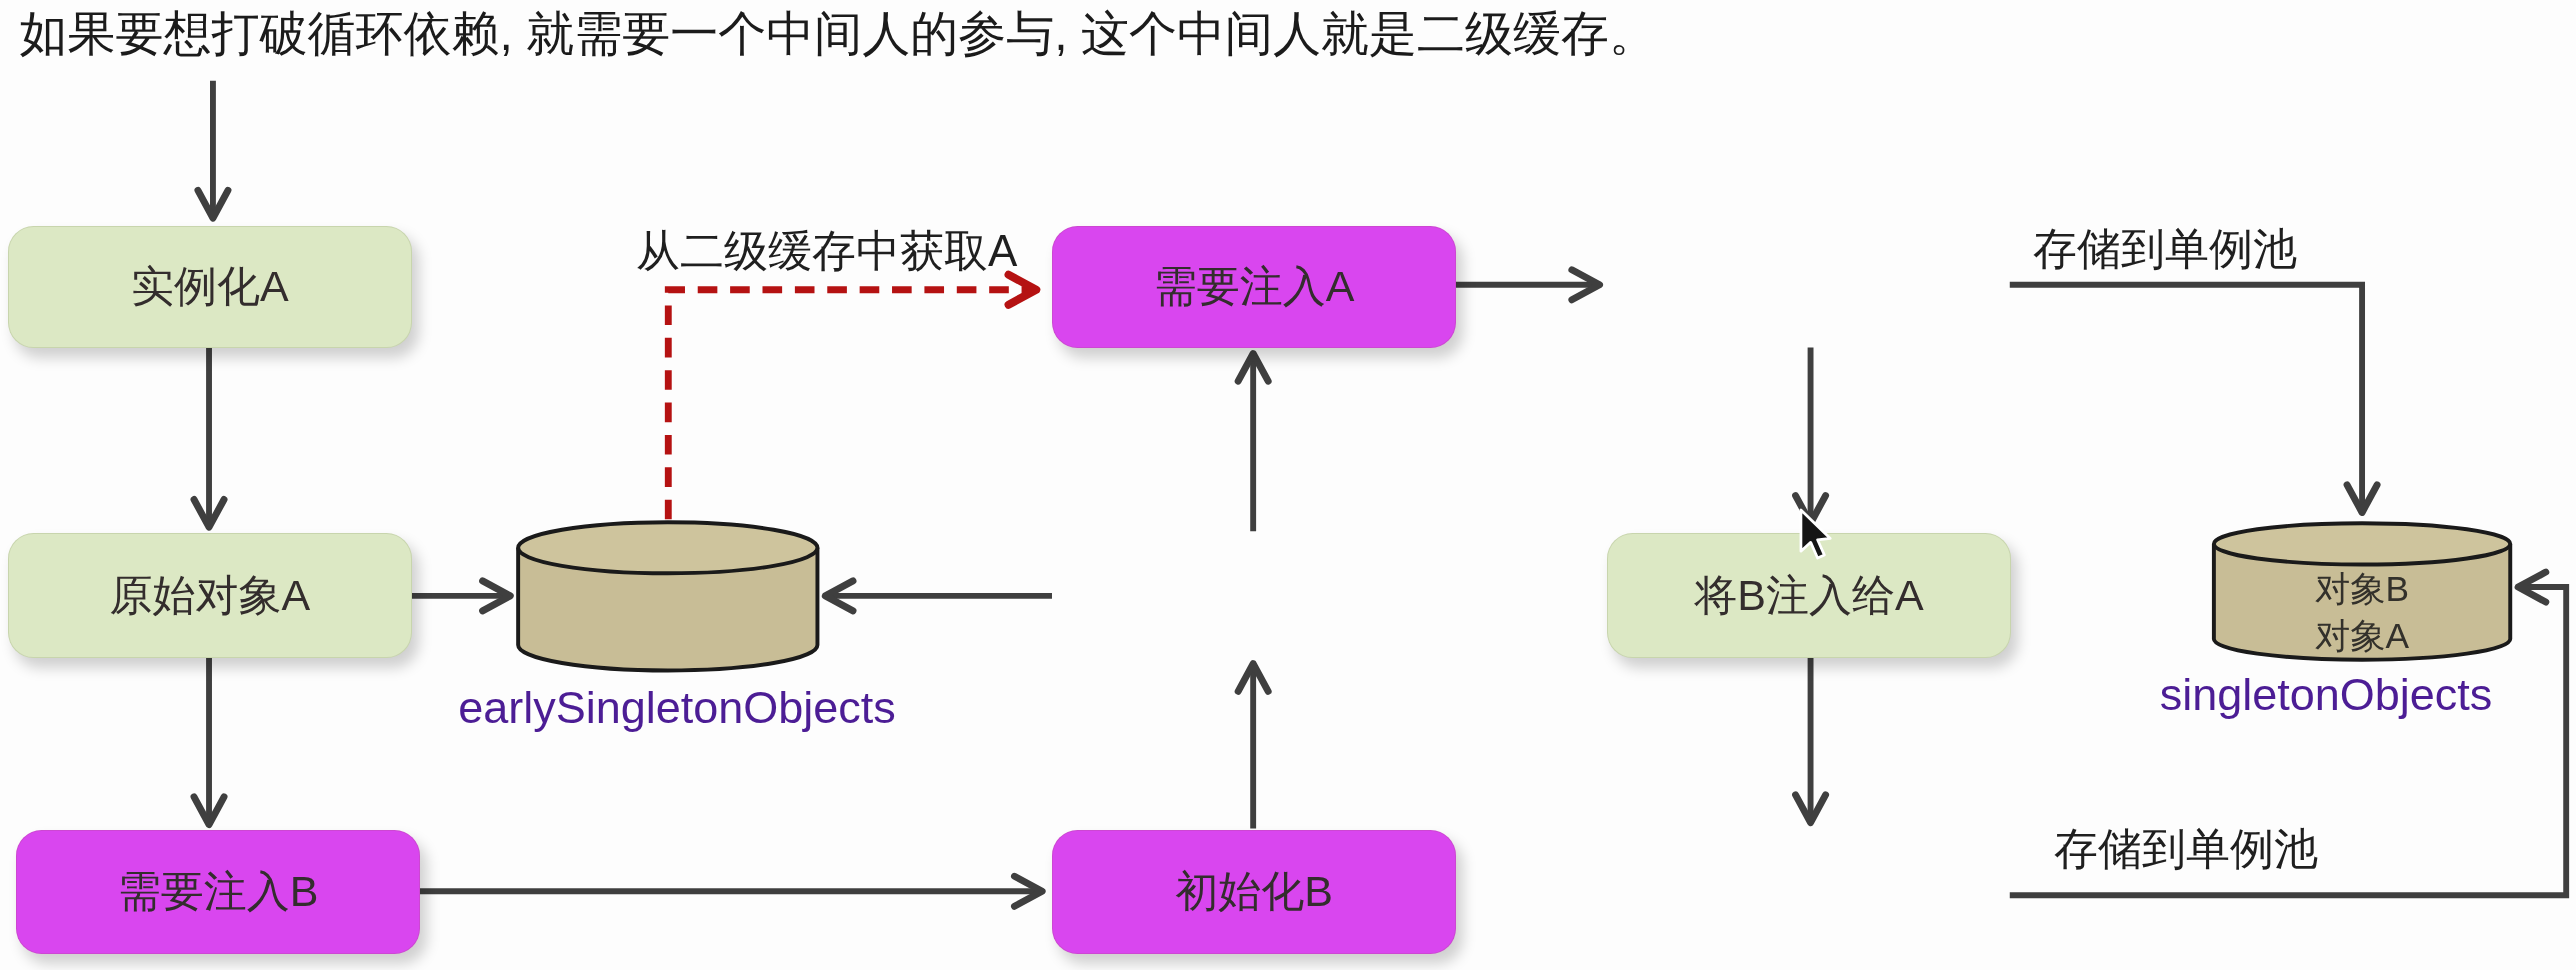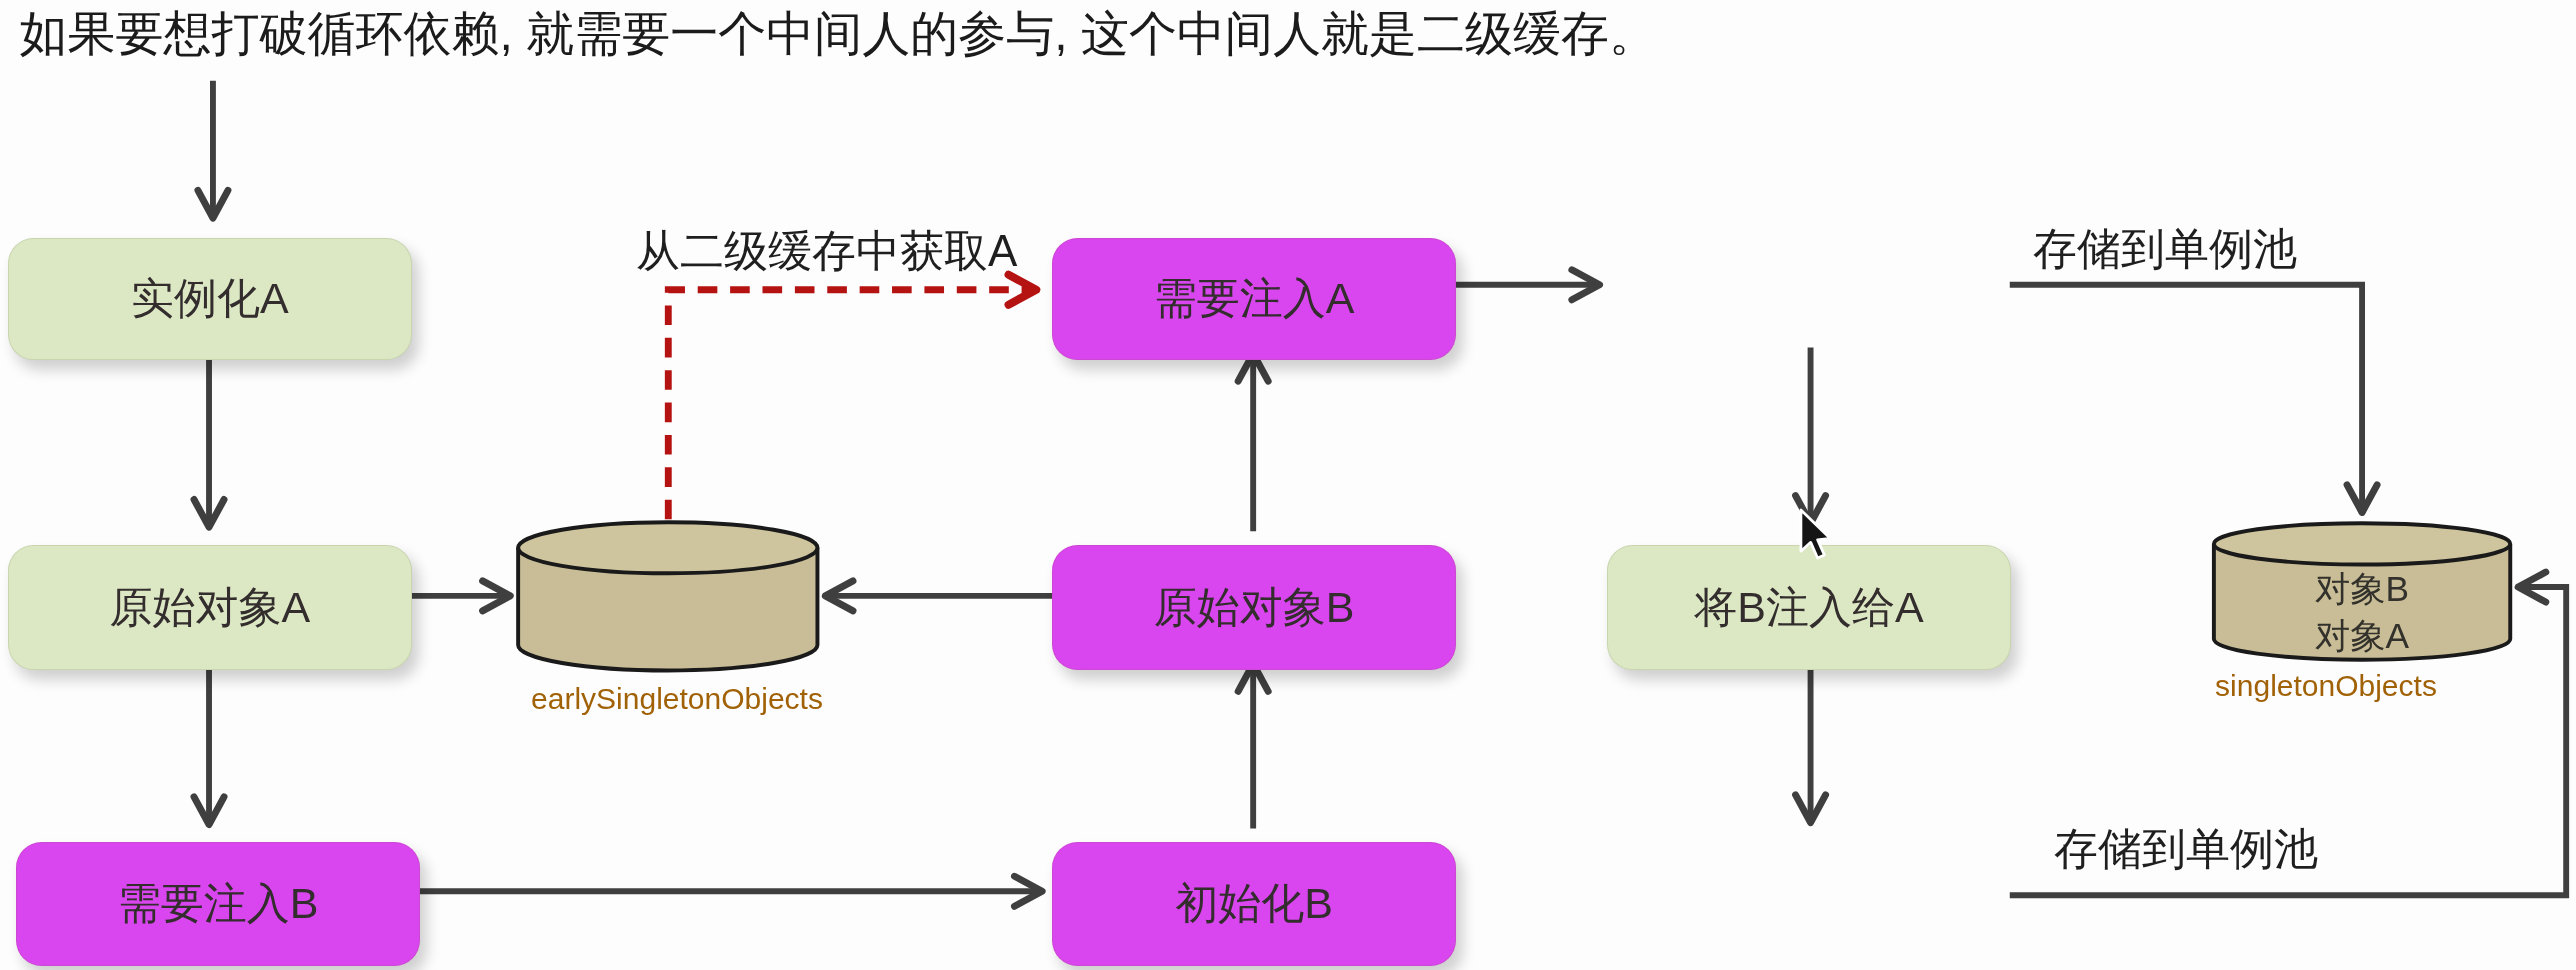--- a/index.html
+++ b/index.html
@@ -17,31 +17,30 @@
     color:#1b1b1b;white-space:nowrap;letter-spacing:0px;
   }
   #edge-layer{position:absolute;left:0;top:0;width:2576px;height:971px;}
   .node{
     position:absolute;
     border-radius:25.5px;
     display:flex;align-items:center;justify-content:center;
     font-size:43px;font-weight:500;color:#332d2d;
     box-shadow:6.9px 9.8px 13.7px rgba(0,0,0,0.18);
     white-space:nowrap;
-    margin-top:12px;
   }
   .node.green{background:#dce8c4;border:1px solid rgba(110,130,70,0.18);}
   .node.pink{background:#d946ef;border:1px solid rgba(150,80,80,0.18);}
   .edge-label{
     position:absolute;
     font-size:44px;font-weight:500;color:#1f1f1f;white-space:nowrap;
   }
   .cache-label{
     position:absolute;
-    font-size:30px;font-weight:500;color:#a16207;white-space:nowrap;
+    font-size:45px;font-weight:500;color:#4c1d95;white-space:nowrap;
     transform:translateX(-50%);
   }
   .cursor{position:absolute;}
 </style>
 </head>
 <body>
 
 <div id="stage">
   <div class="page-title">如果要想打破循环依赖, 就需要一个中间人的参与, 这个中间人就是二级缓存。</div>
   <svg id="edge-layer" width="2576" height="971" viewBox="0 0 2625 989">
@@ -77,21 +76,20 @@
         <text x="2407" y="612" text-anchor="middle" font-size="36" fill="#33312b" font-weight="500">对象B</text>
         <text x="2407" y="660" text-anchor="middle" font-size="36" fill="#33312b" font-weight="500">对象A</text>
       </g>
     </svg>
 <div class="cache-label" style="left: 677px; top: 682px;">earlySingletonObjects</div>
     <div class="cache-label" style="left: 2326px; top: 669px;">singletonObjects</div>
     <div class="node green" style="left: 7.9px; top: 226px; width: 402px; height: 120px;">实例化A</div>
     <div class="node green" style="left: 7.9px; top: 533px; width: 402px; height: 123px;">原始对象A</div>
     <div class="node pink" style="left: 16px; top: 830px; width: 402px; height: 122px;">需要注入B</div>
     <div class="node pink" style="left: 1052px; top: 226px; width: 402px; height: 120px;">需要注入A</div>
-    <div class="node pink" style="left: 1052px; top: 533px; width: 402px; height: 123px;">原始对象B</div>
     <div class="node pink" style="left: 1052px; top: 830px; width: 402px; height: 122px;">初始化B</div>
     <div class="node green" style="left: 1607px; top: 533px; width: 402px; height: 123px;">将B注入给A</div>
     <div class="edge-label" style="left: 636px; top: 222px;">从二级缓存中获取A</div>
     <div class="edge-label" style="left: 2033px; top: 220px;">存储到单例池</div>
     <div class="edge-label" style="left: 2054px; top: 820px;">存储到单例池</div>
     <svg class="cursor" width="45" height="55" viewBox="0 0 23 28" style="left: 1798px; top: 508px; position: absolute;">
       <path d="M1.5,1 L1.5,22 L6.5,17.5 L10,25.5 L13.5,24 L10,16.2 L16.5,15.5 Z" fill="#151515" stroke="#ffffff" stroke-width="1.4" stroke-linejoin="round"></path>
     </svg>
   </div>
 

